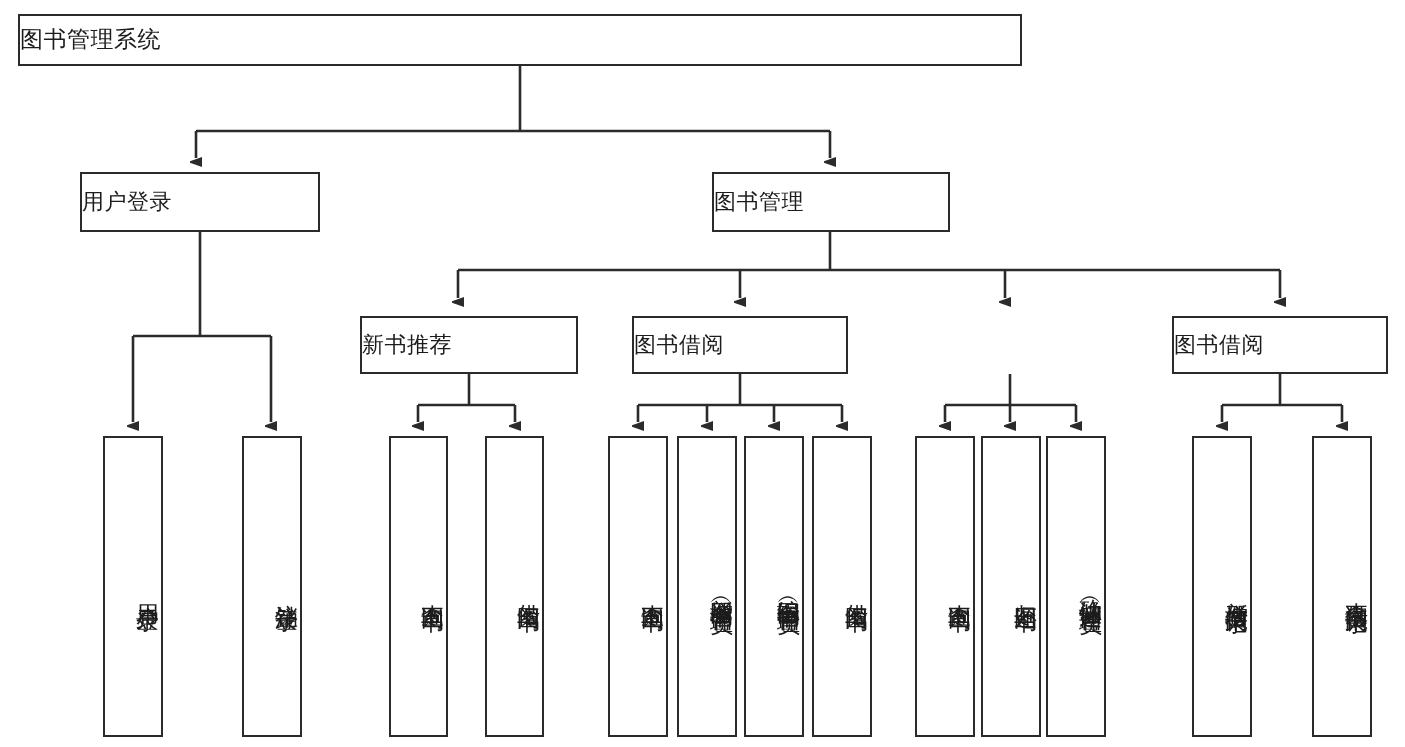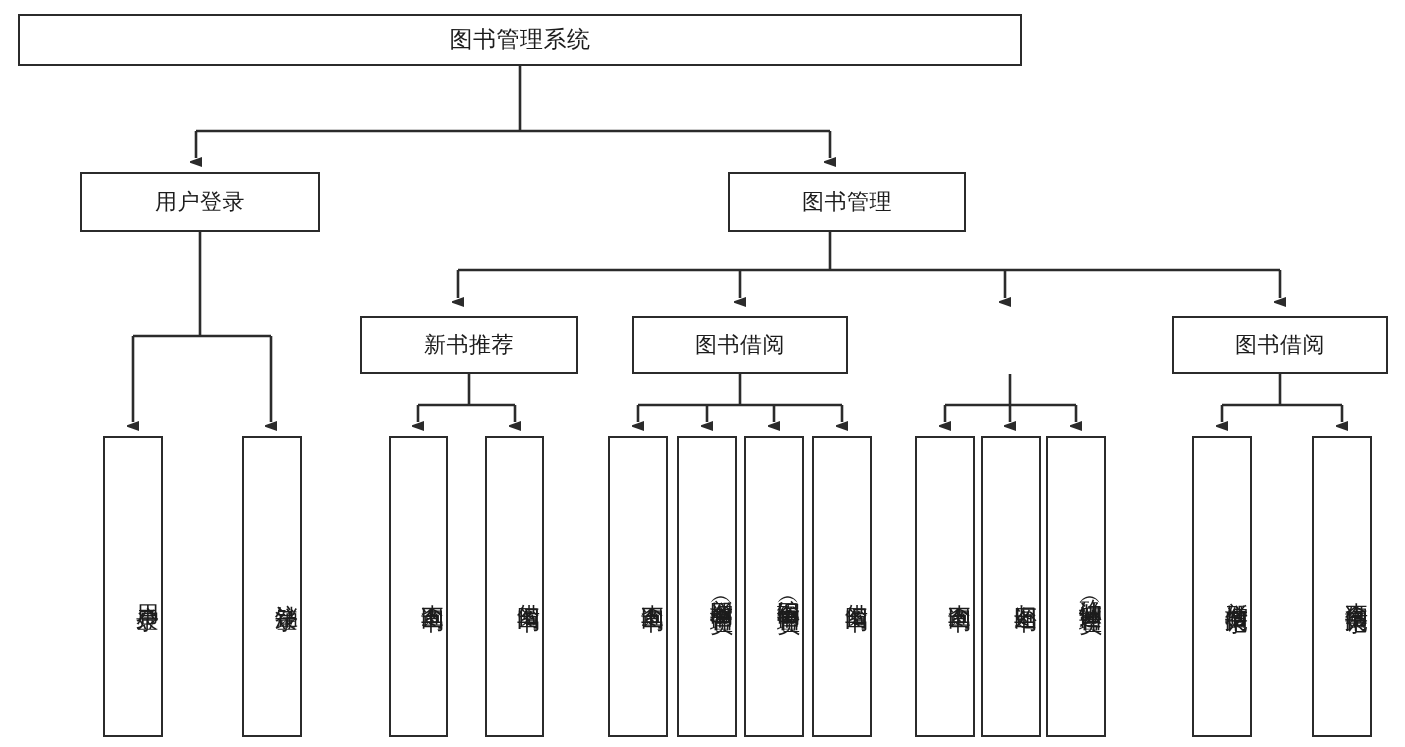--- a/index.html
+++ b/index.html
@@ -26,21 +26,20 @@
     height: 747px;
     pointer-events: none;
   }
   .node {
     position: absolute;
     box-sizing: border-box;
     border: 2.5px solid #2b2b2b;
     background: #ffffff;
     display: flex;
     align-items: center;
-    justify-content: center;
     color: #1c1c1c;
     line-height: 1.18;
   }
   .node.horiz {
     font-size: 22px;
     letter-spacing: 0.5px;
     text-align: center;
   }
   .node.root {
     font-size: 23px;
@@ -125,21 +124,21 @@
     </g>
   </svg>
 
   <div class="node horiz root" style="left:18px; top:14px; width:1004px; height:52px;">
     <span>图书管理系统</span>
   </div>
 
   <div class="node horiz" style="left:80px; top:172px; width:240px; height:60px;">
     <span>用户登录</span>
   </div>
-  <div class="node horiz" style="left:712px; top:172px; width:238px; height:60px;margin-left:16px;">
+  <div class="node horiz" style="left:712px; top:172px; width:238px; height:60px;">
     <span>图书管理</span>
   </div>
 
   <div class="node horiz" style="left:360px; top:316px; width:218px; height:58px;">
     <span>新书推荐</span>
   </div>
   <div class="node horiz" style="left:632px; top:316px; width:216px; height:58px;">
     <span>图书借阅</span>
   </div>
   <div class="node horiz" style="left:1172px; top:316px; width:216px; height:58px;">

